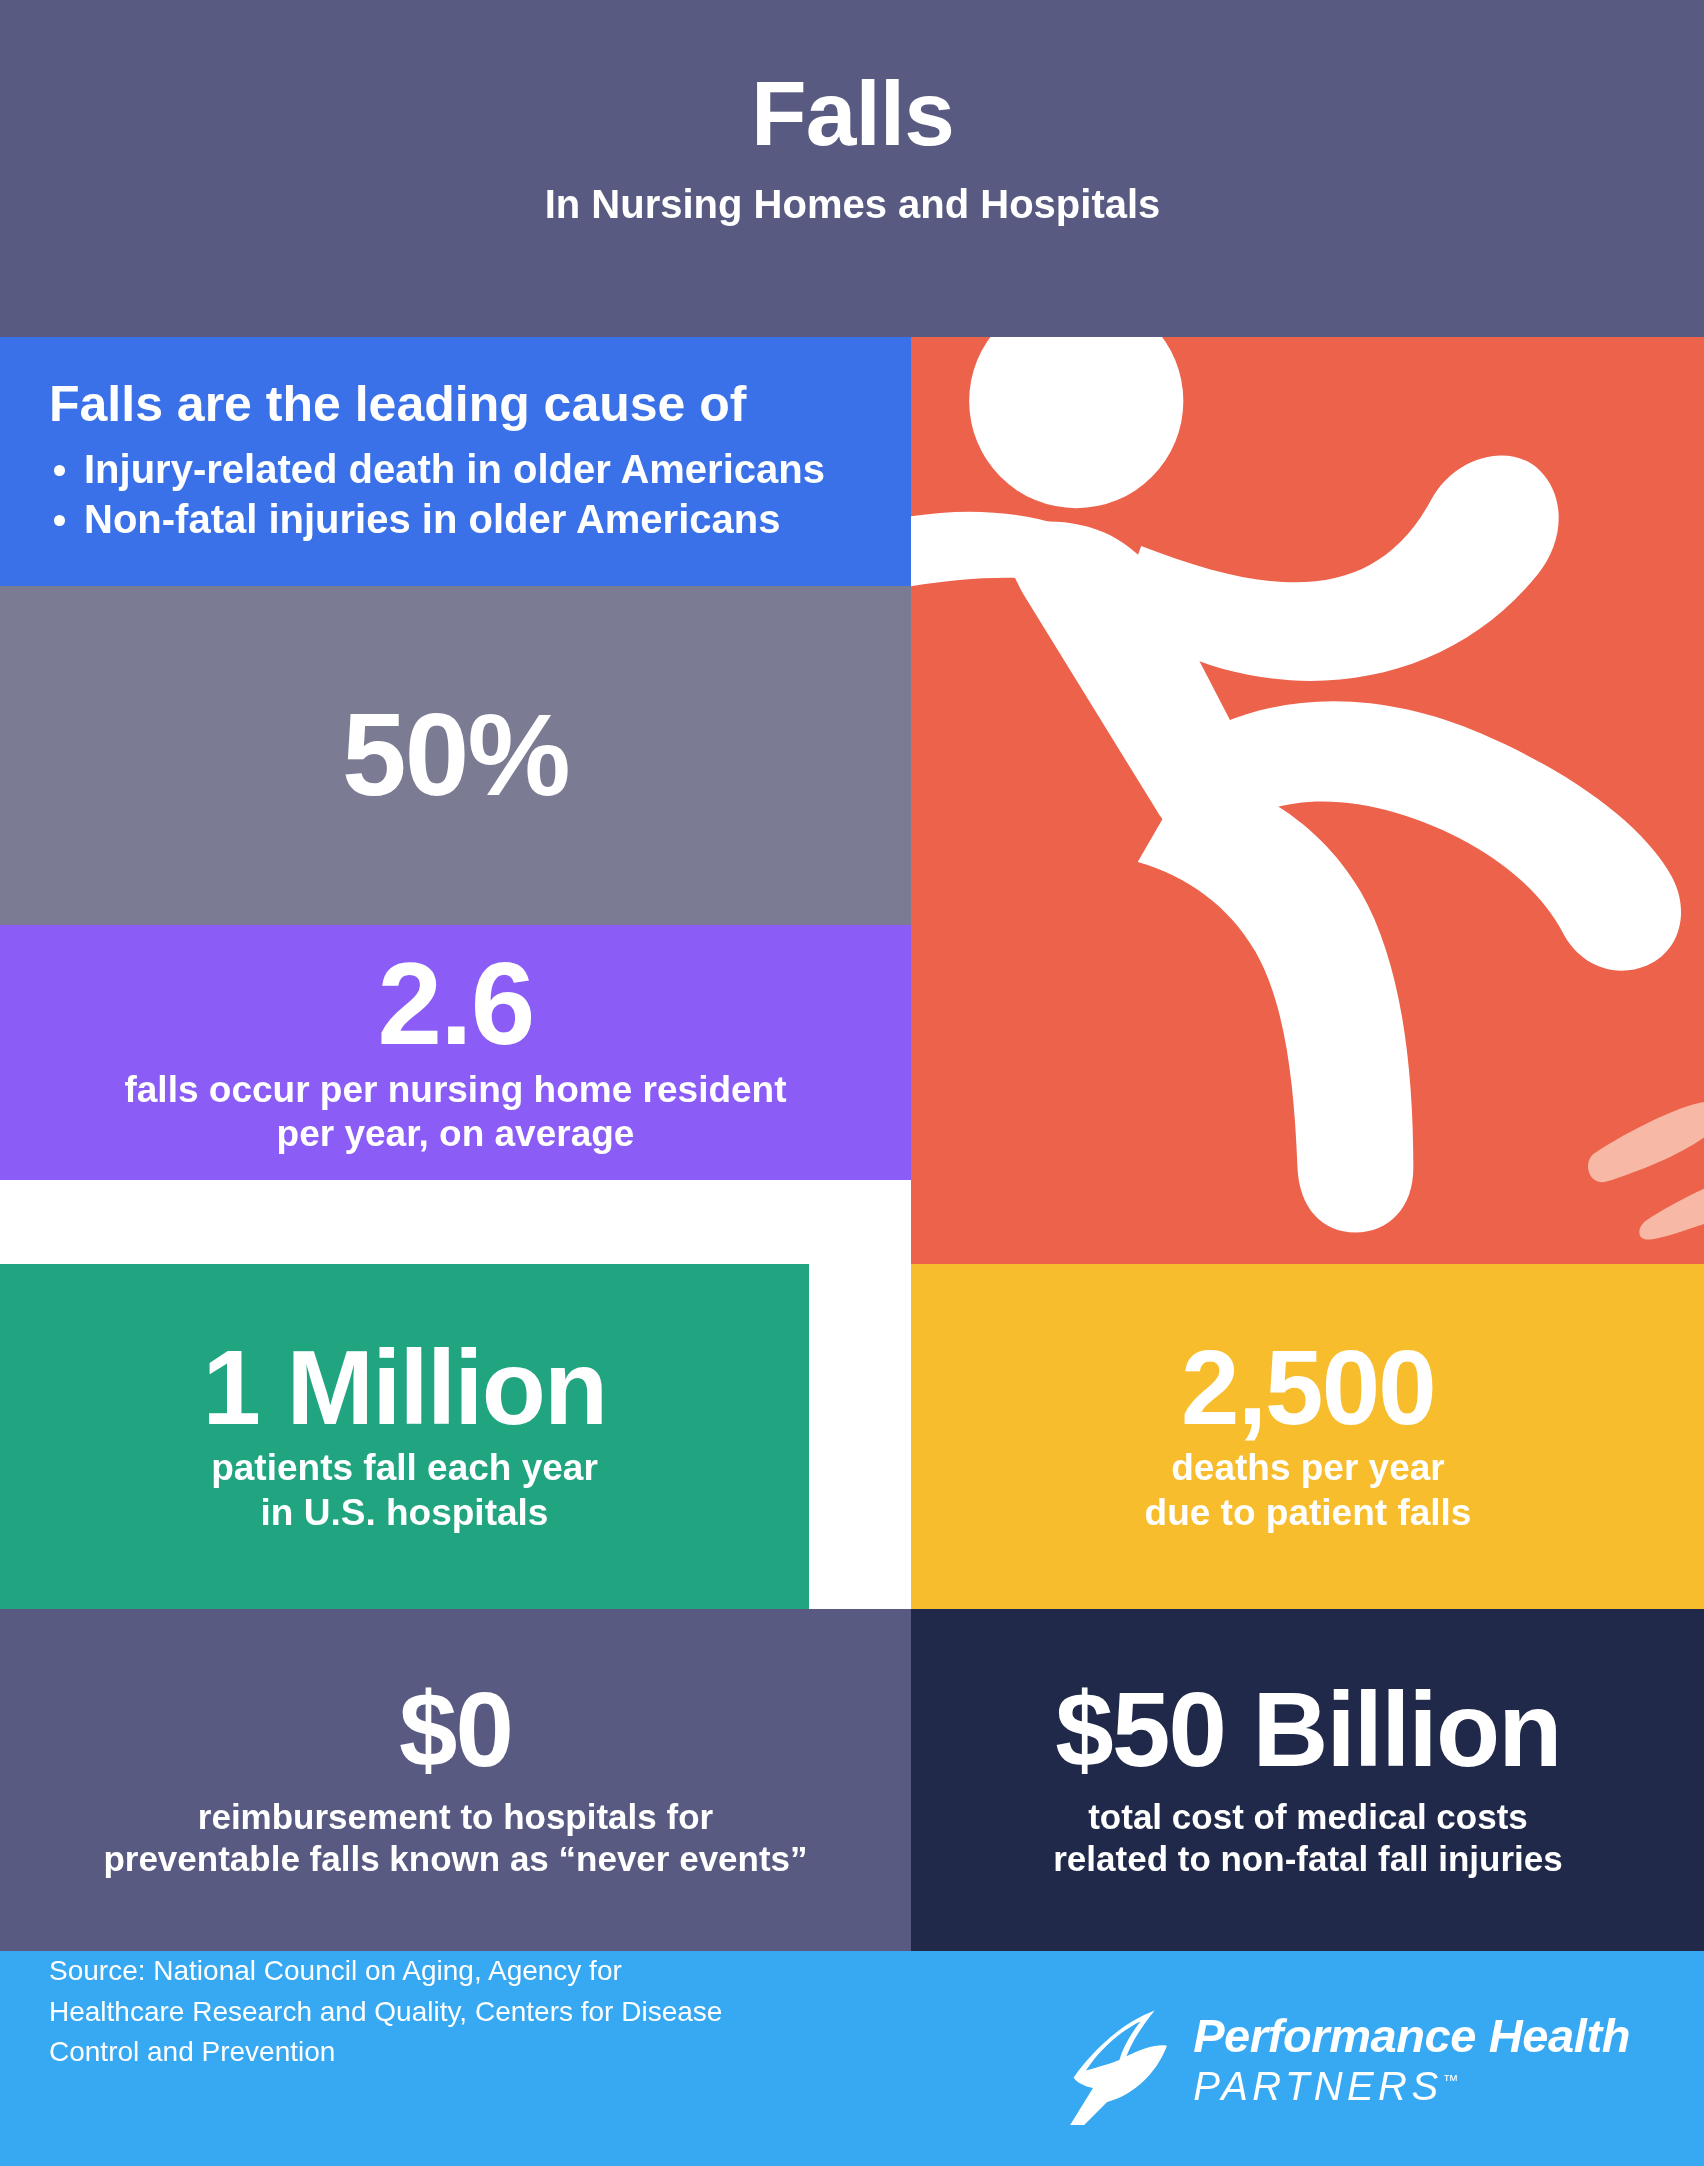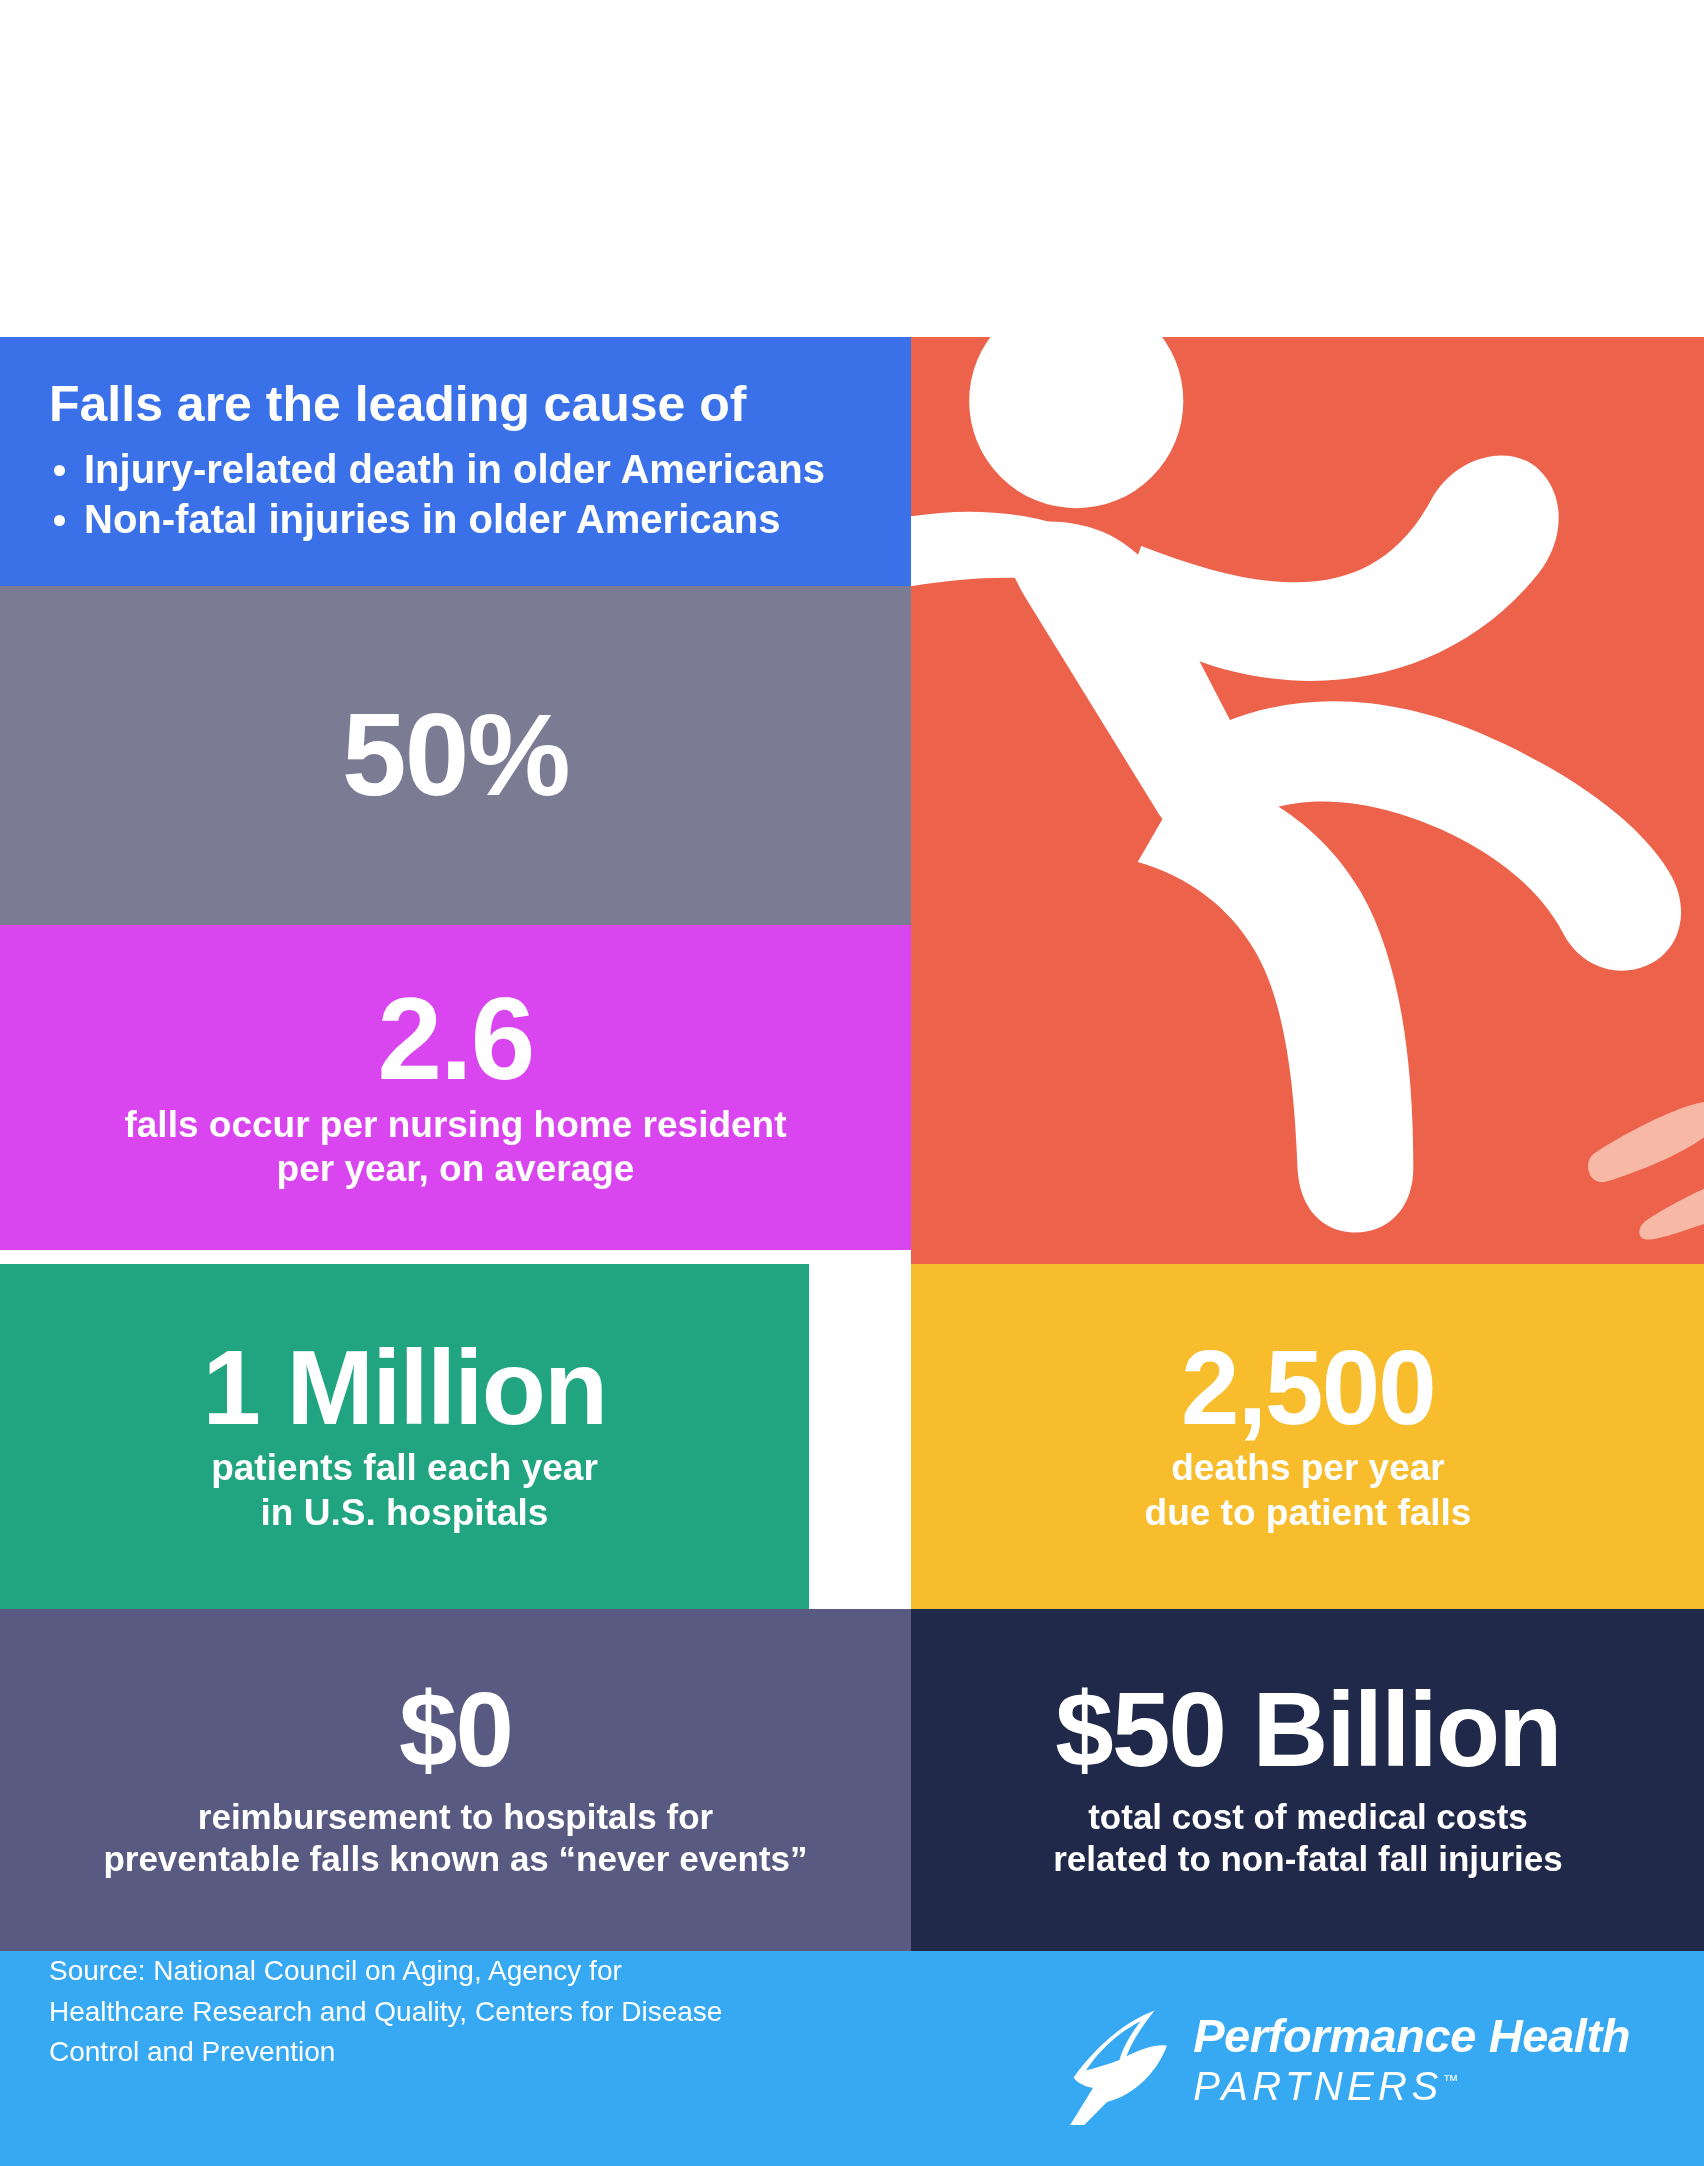--- a/index.html
+++ b/index.html
@@ -85,22 +85,22 @@
     width: 10.5px; height: 10.5px;
     border-radius: 50%;
     background: #ffffff;
   }
 
   #stat-50-panel {
     left: 0; top: 586px; width: 911px; height: 339px;
     background: #7b7c94;
   }
   #stat-26-panel {
-    left: 0; top: 925px; width: 911px; height: 325px;
-    background: #d946ef;
+    left: 0; top: 925px; width: 911px; height: 255px;
+    background: #8b5cf6;
   }
   #stat-million-panel {
     left: 0; top: 1264px; width: 809px; height: 345px;
     background: #21a580;
   }
   #stat-2500-panel {
     left: 911px; top: 1264px; width: 794px; height: 345px;
     background: #f8bd2c;
   }
   #stat-zero-panel {
@@ -198,20 +198,24 @@
     font-size: 16px;
     vertical-align: super;
     letter-spacing: 0;
   }
 </style>
 </head>
 <body>
 
 <div id="infographic">
 
+  <div class="panel" id="header-panel">
+    <div class="header-title">Falls</div>
+    <div class="header-sub">In Nursing Homes and Hospitals</div>
+  </div>
 
   <div class="panel" id="bullets-panel">
     <div class="bullet-lead">Falls are the leading cause of</div>
     <ul class="bullet-list">
       <li><span class="dot"></span><span>Injury-related death in older Americans</span></li>
       <li><span class="dot"></span><span>Non-fatal injuries in older Americans</span></li>
     </ul>
   </div>
 
   <div class="panel" id="stat-50-panel">

